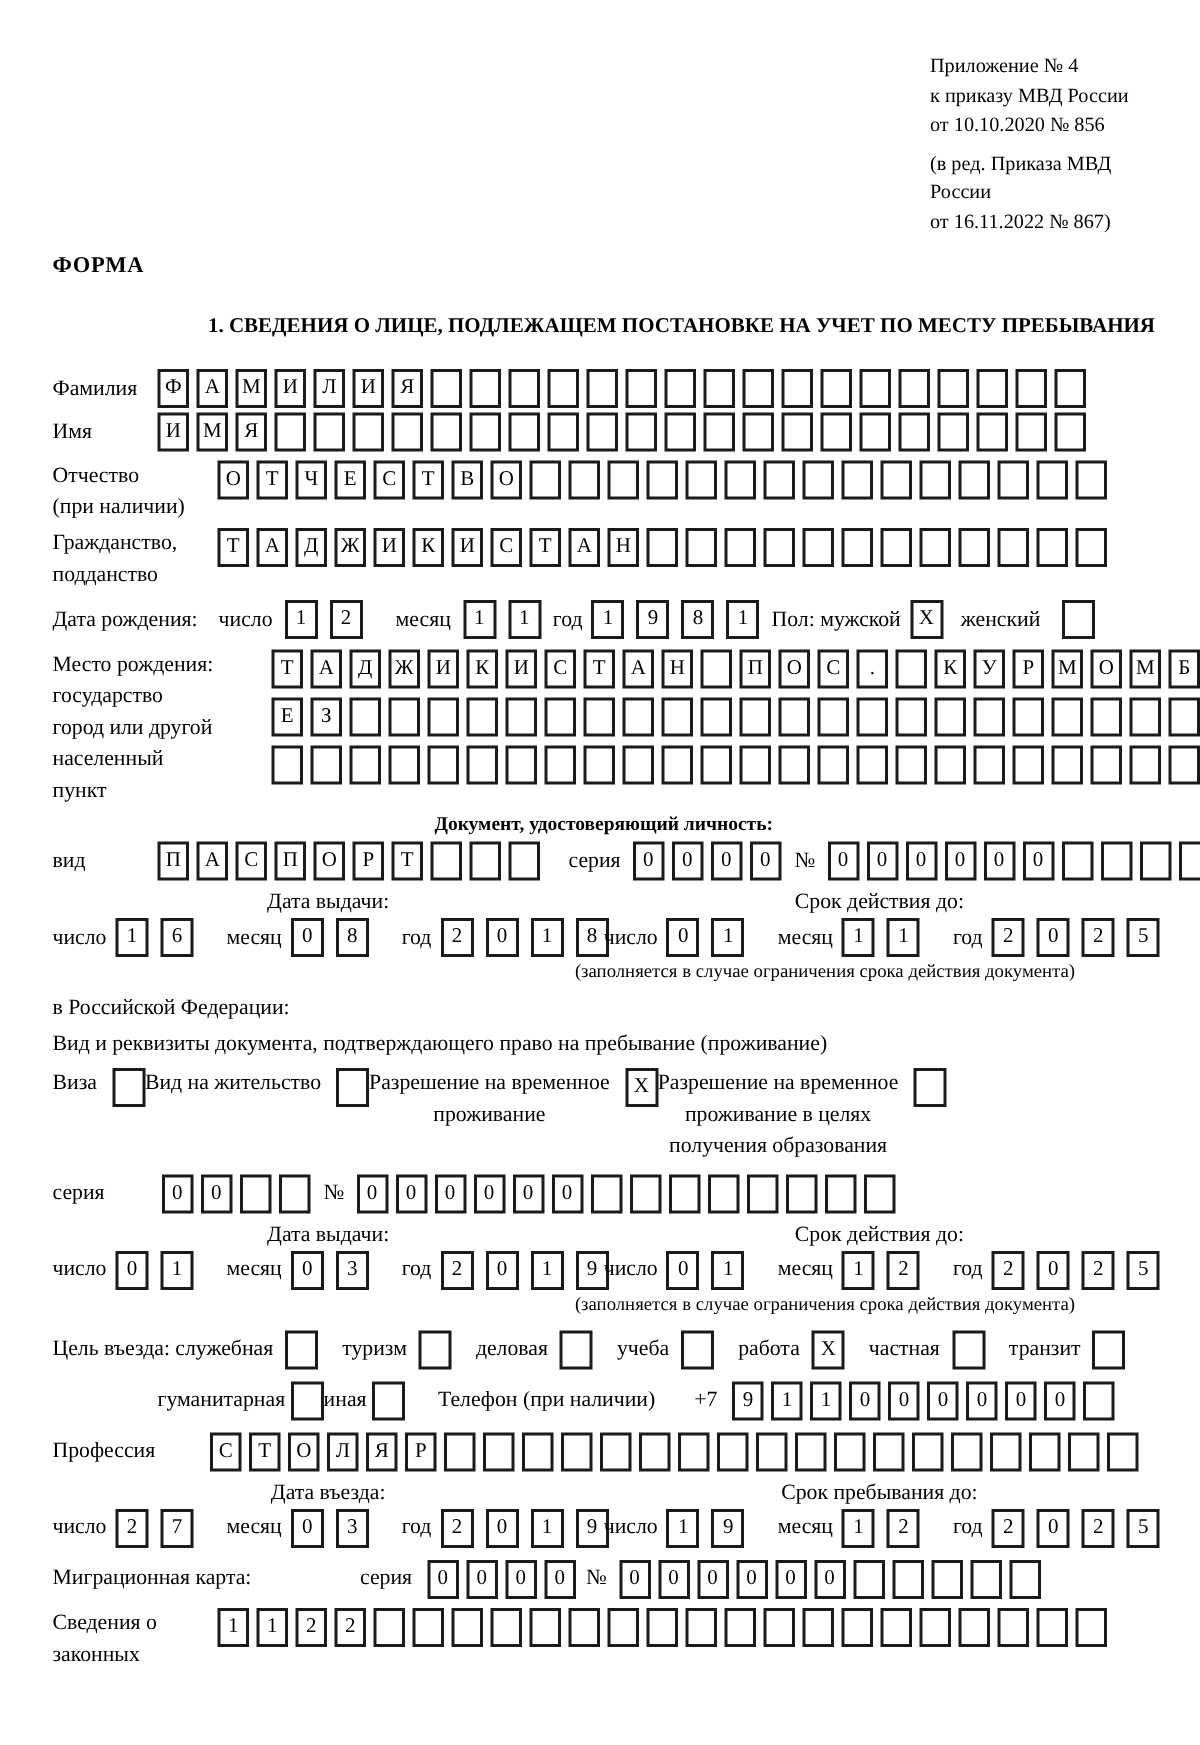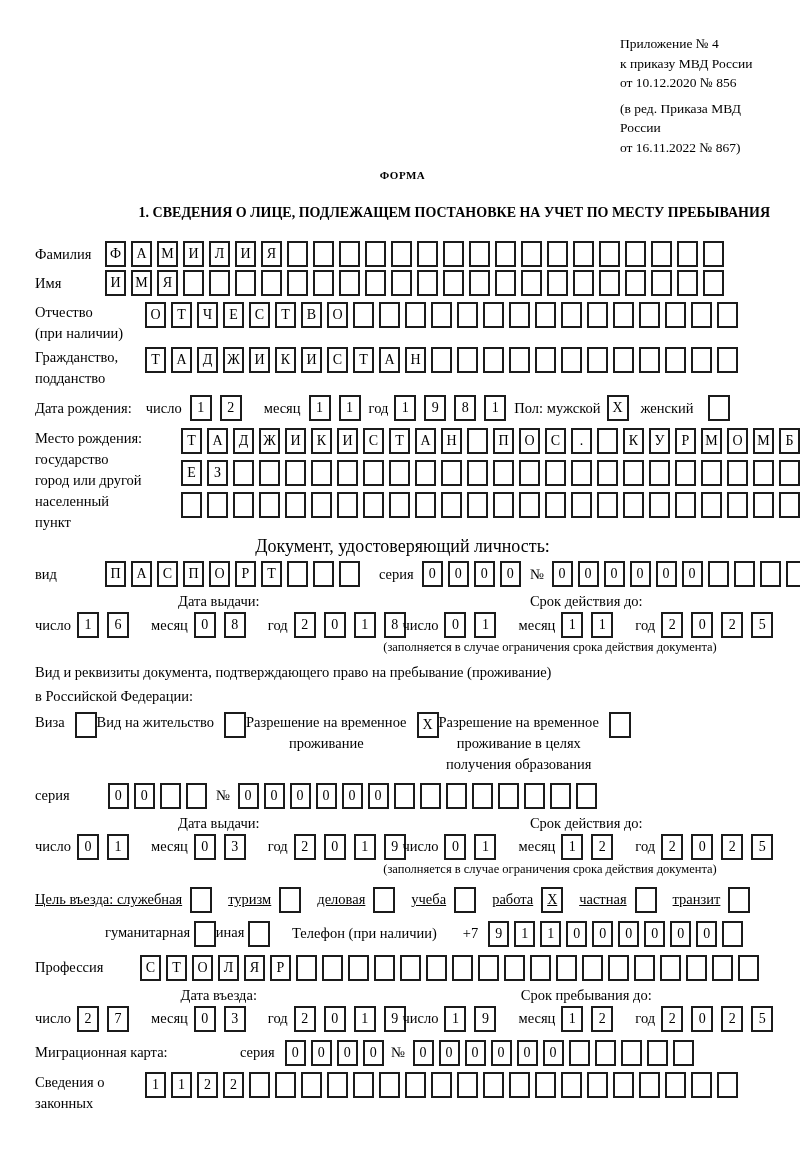--- a/index.html
+++ b/index.html
@@ -3,21 +3,21 @@
 <meta charset="utf-8">
 <style>
   html,body{margin:0;padding:0;background:#fff;}
   body{width:800px;height:1163px;overflow:hidden;color:#000;
        font-family:"Liberation Serif","DejaVu Serif",serif;}
   .page{box-sizing:border-box;width:800px;height:1163px;padding:34px 30px 16px 35px;position:relative;}
 
   
   .header-ref{margin-left:585px;font-size:13.5px;line-height:1.45;}
   .header-ref .note{margin-top:6px;}
-  .form-word{text-align:center;font-weight:bold;font-size:11px;margin-top:12px;letter-spacing:.5px;}
+  .form-word{text-align:left;font-weight:bold;font-size:15px;margin-top:12px;letter-spacing:.5px;}
 
   
   .title{margin-top:16px;text-align:center;font-weight:bold;font-size:15.5px;line-height:1.45;}
   .title-underline{display:inline-block;width:62px;border-bottom:2px solid #222;height:14px;margin-left:8px;}
   .section-heading{margin-top:24px;text-align:right;font-weight:bold;font-size:14px;}
 
   .rows{margin-top:20px;font-size:14.5px;}
   .row{display:flex;align-items:center;margin-bottom:3px;}
   .row.top{align-items:flex-start;}
   .lbl{flex:0 0 auto;}
@@ -46,32 +46,32 @@
   .permit-opts{display:flex;align-items:flex-start;margin-top:4px;}
   .opt{display:flex;align-items:flex-start;gap:10px;}
   .opt .olbl{text-align:center;line-height:21px;}
 
   .purpose-row{display:flex;align-items:center;margin-top:8px;}
   .purpose-row .pitem{display:flex;align-items:center;gap:8px;margin-right:16px;white-space:nowrap;}
   .purpose-row2{display:flex;align-items:center;margin-top:8px;padding-left:70px;}
   .phone-wrap{display:flex;align-items:center;margin-left:22px;}
   .phone-wrap .pfx{margin:0 10px 0 26px;}
 
-  .heading-center{text-align:center;font-weight:normal;font-size:18px;margin-top:8px;}
+  .heading-center{text-align:center;font-weight:bold;font-size:13px;margin-top:8px;}
   .inline-gap{margin:0 8px 0 14px;}
 </style>
 </head>
 <body>
 
 <div class="page">
 
   <div class="header-ref">
     <div>Приложение № 4</div>
     <div>к приказу МВД России</div>
-    <div>от 10.12.2020 № 856</div>
+    <div>от 10.10.2020 № 856</div>
     <div class="note">(в ред. Приказа МВД России</div>
     <div>от 16.11.2022 № 867)</div>
   </div>
 
   <div class="form-word">ФОРМА</div>
 
 
   <div class="section-heading">1. СВЕДЕНИЯ О ЛИЦЕ, ПОДЛЕЖАЩЕМ ПОСТАНОВКЕ НА УЧЕТ ПО МЕСТУ ПРЕБЫВАНИЯ</div>
 
   <div class="rows">
@@ -159,22 +159,22 @@
         <span class="cells dcells part"><span class="cell">0</span><span class="cell">1</span></span>
         <span class="dlabel">месяц</span>
         <span class="cells dcells part"><span class="cell">1</span><span class="cell">1</span></span>
         <span class="dlabel">год</span>
         <span class="cells dcells"><span class="cell">2</span><span class="cell">0</span><span class="cell">2</span><span class="cell">5</span></span>
       </div>
     </div>
     <div class="date-note">(заполняется в случае ограничения срока действия документа)</div>
 
     <div class="plain">
+      <div>в Российской Федерации:</div>
       <div>Вид и реквизиты документа, подтверждающего право на пребывание (проживание)</div>
-      <div>в Российской Федерации:</div>
     </div>
 
     <div class="permit-opts">
       <div class="opt">
         <span class="olbl">Виза</span>
         <span class="checkbox"></span>
       </div>
       <div class="opt">
         <span class="olbl">Вид на жительство</span>
         <span class="checkbox"></span>
@@ -220,21 +220,21 @@
         <span class="dlabel">число</span>
         <span class="cells dcells part"><span class="cell">0</span><span class="cell">1</span></span>
         <span class="dlabel">месяц</span>
         <span class="cells dcells part"><span class="cell">1</span><span class="cell">2</span></span>
         <span class="dlabel">год</span>
         <span class="cells dcells"><span class="cell">2</span><span class="cell">0</span><span class="cell">2</span><span class="cell">5</span></span>
       </div>
     </div>
     <div class="date-note">(заполняется в случае ограничения срока действия документа)</div>
 
-    <div class="purpose-row" style="margin-top:10px;text-decoration:underline;">
+    <div class="purpose-row" style="margin-top:10px;">
       <span class="pitem">
         <span>Цель въезда: служебная</span>
         <span class="checkbox"></span>
       </span>
       <span class="pitem">
         <span>туризм</span>
         <span class="checkbox"></span>
       </span>
       <span class="pitem">
         <span>деловая</span>

